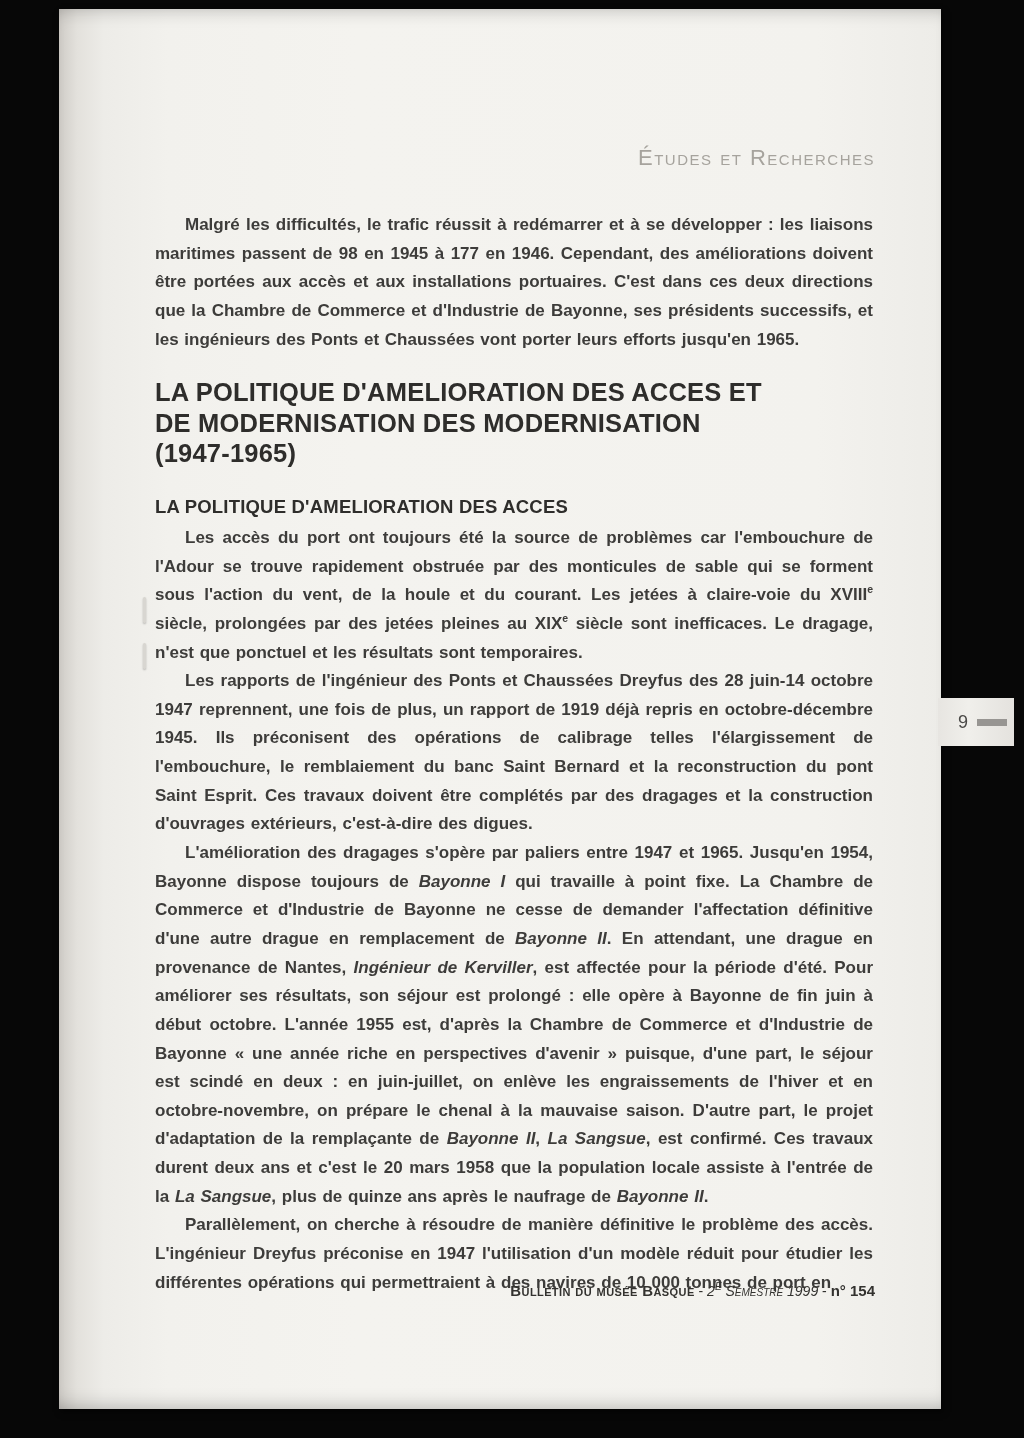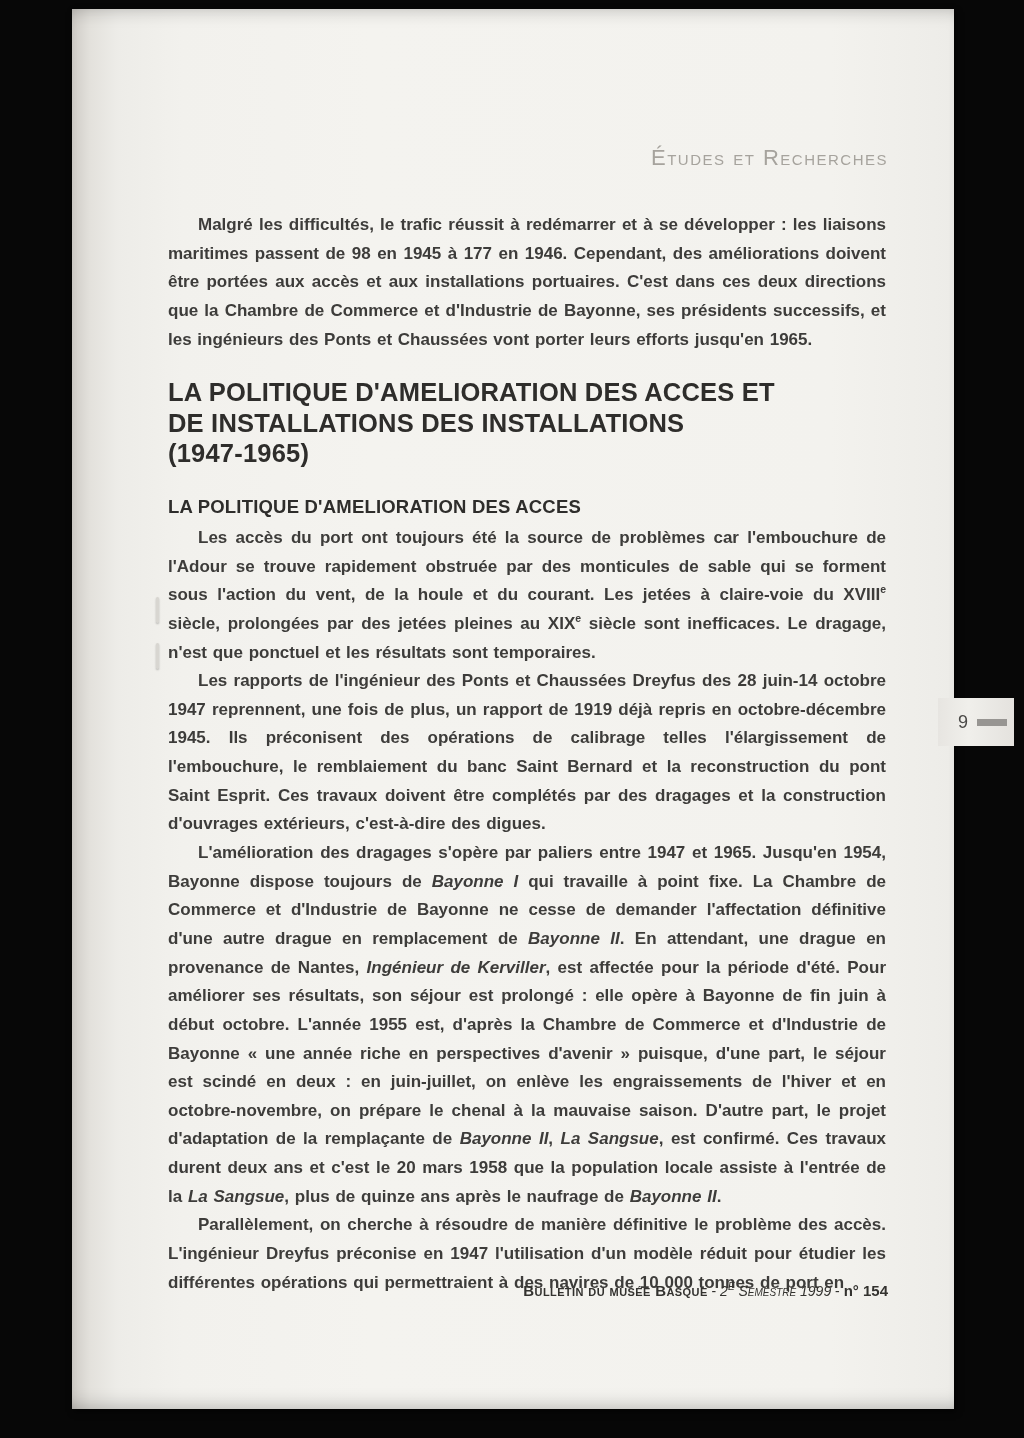--- a/index.html
+++ b/index.html
@@ -6,21 +6,21 @@
   body{
     width:1024px;height:1438px;
     background:#070707;
     position:relative;
     overflow:hidden;
     font-family:"Liberation Sans", sans-serif;
   }
   .scene{position:absolute;inset:0;}
   .page{
     position:absolute;
-    left:72px;top:9px;
+    left:59px;top:9px;
     width:882px;height:1400px;
     background:linear-gradient(90deg,#cfccc7 0px,#e3e1dc 18px,#edecE8 45px,#f2f1ed 110px,#f4f3ef 300px,#f3f2ee 86%,#edece8 100%);
     box-shadow:inset 0 14px 18px -14px rgba(0,0,0,.25), inset 0 -16px 20px -16px rgba(0,0,0,.3), 2px 3px 6px rgba(0,0,0,.6);
   }
   .page-header{
     position:absolute;top:136px;right:66px;
     font-variant:small-caps;
     font-size:22px;letter-spacing:1.5px;
     color:#a6a39d;font-weight:400;
   }
@@ -88,21 +88,21 @@
     <div class="stitch s1"></div>
     <div class="stitch s2"></div>
 
     <div class="content">
       <div>
           <p class="para"><span>Malgré les difficultés, le trafic réussit à redémarrer et à se développer : les liaisons maritimes passent de 98 en 1945 à 177 en 1946. Cependant, des améliorations doivent être portées aux accès et aux installations portuaires. C'est dans ces deux directions que la Chambre de Commerce et d'Industrie de Bayonne, ses présidents successifs, et les ingénieurs des Ponts et Chaussées vont porter leurs efforts jusqu'en 1965.</span></p>
         </div>
 
       <h1 class="section-heading">
         <span class="hl">LA POLITIQUE D'AMELIORATION DES ACCES ET</span>
-        <span class="hl">DE INSTALLATIONS DES INSTALLATIONS</span>
+        <span class="hl">DE MODERNISATION DES MODERNISATION</span>
         <span class="hl">(1947-1965)</span>
       </h1>
 
       <h2 class="subsection-heading">LA POLITIQUE D'AMELIORATION DES ACCES</h2>
 
       <div>
           <p class="para"><span>Les accès du port ont toujours été la source de problèmes car l'embouchure de l'Adour se trouve rapidement obstruée par des monticules de sable qui se forment sous l'action du vent, de la houle et du courant. Les jetées à claire-voie du XVIII</span><sup>e</sup><span> siècle, prolongées par des jetées pleines au XIX</span><sup>e</sup><span> siècle sont inefficaces. Le dragage, n'est que ponctuel et les résultats sont temporaires.</span></p>
           <p class="para"><span>Les rapports de l'ingénieur des Ponts et Chaussées Dreyfus des 28 juin-14 octobre 1947 reprennent, une fois de plus, un rapport de 1919 déjà repris en octobre-décembre 1945. Ils préconisent des opérations de calibrage telles l'élargissement de l'embouchure, le remblaiement du banc Saint Bernard et la reconstruction du pont Saint Esprit. Ces travaux doivent être complétés par des dragages et la construction d'ouvrages extérieurs, c'est-à-dire des digues.</span></p>
           <p class="para"><span>L'amélioration des dragages s'opère par paliers entre 1947 et 1965. Jusqu'en 1954, Bayonne dispose toujours de </span><span class="it">Bayonne I</span><span> qui travaille à point fixe. La Chambre de Commerce et d'Industrie de Bayonne ne cesse de demander l'affectation définitive d'une autre drague en remplacement de </span><span class="it">Bayonne II</span><span>. En attendant, une drague en provenance de Nantes, </span><span class="it">Ingénieur de Kerviller</span><span>, est affectée pour la période d'été. Pour améliorer ses résultats, son séjour est prolongé : elle opère à Bayonne de fin juin à début octobre. L'année 1955 est, d'après la Chambre de Commerce et d'Industrie de Bayonne « une année riche en perspectives d'avenir » puisque, d'une part, le séjour est scindé en deux : en juin-juillet, on enlève les engraissements de l'hiver et en octobre-novembre, on prépare le chenal à la mauvaise saison. D'autre part, le projet d'adaptation de la remplaçante de </span><span class="it">Bayonne II</span><span>, </span><span class="it">La Sangsue</span><span>, est confirmé. Ces travaux durent deux ans et c'est le 20 mars 1958 que la population locale assiste à l'entrée de la </span><span class="it">La Sangsue</span><span>, plus de quinze ans après le naufrage de </span><span class="it">Bayonne II</span><span>.</span></p>
           <p class="para"><span>Parallèlement, on cherche à résoudre de manière définitive le problème des accès. L'ingénieur Dreyfus préconise en 1947 l'utilisation d'un modèle réduit pour étudier les différentes opérations qui permettraient à des navires de 10 000 tonnes de port en</span></p>

